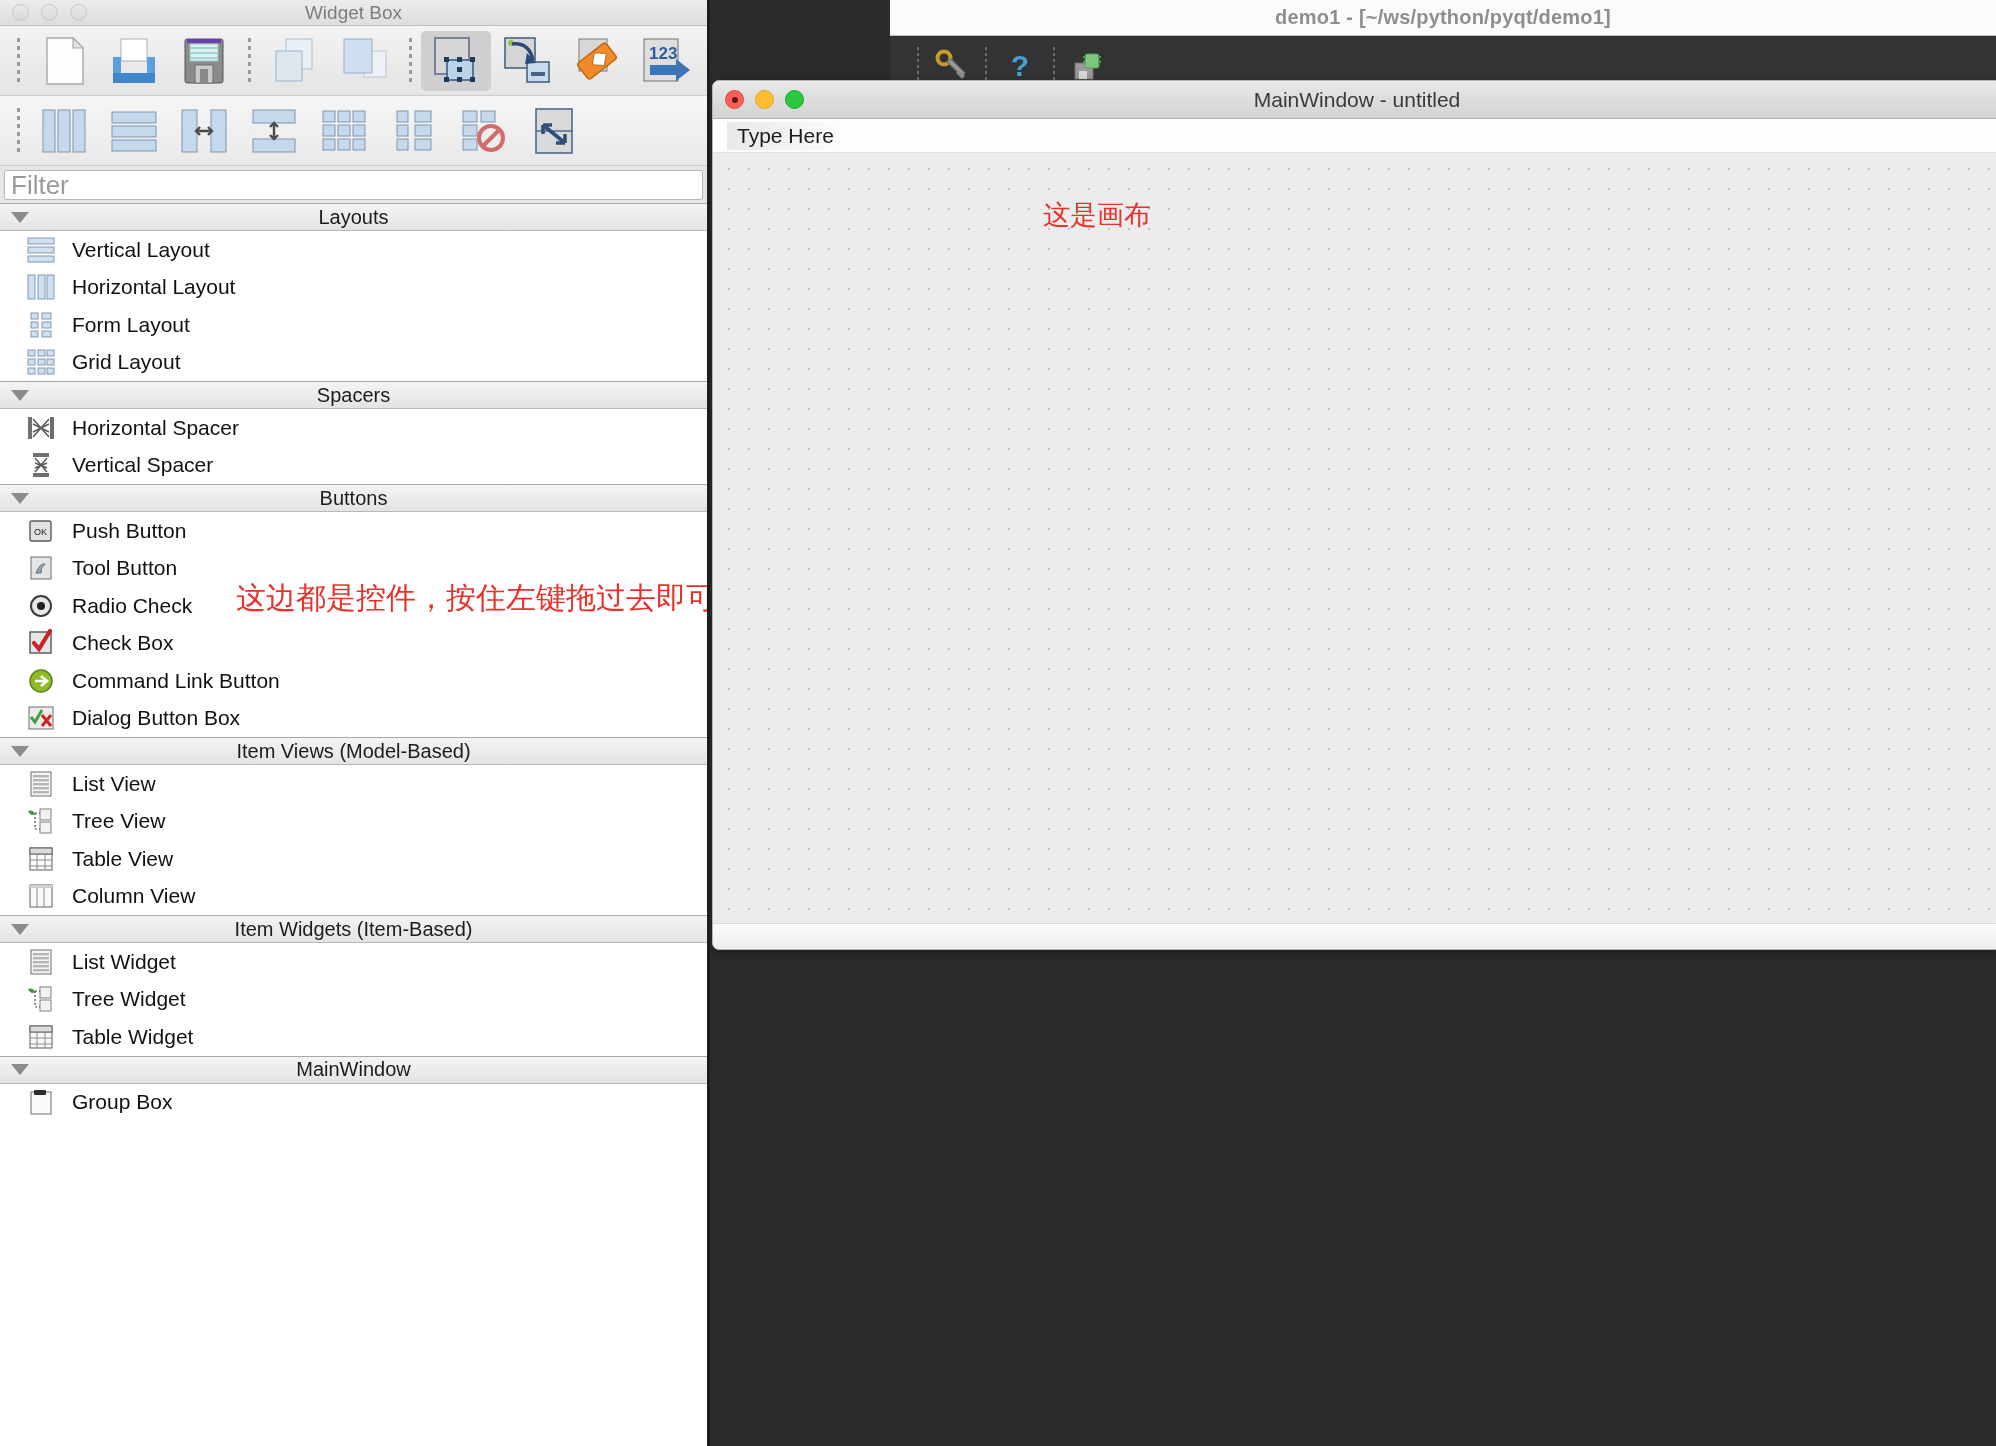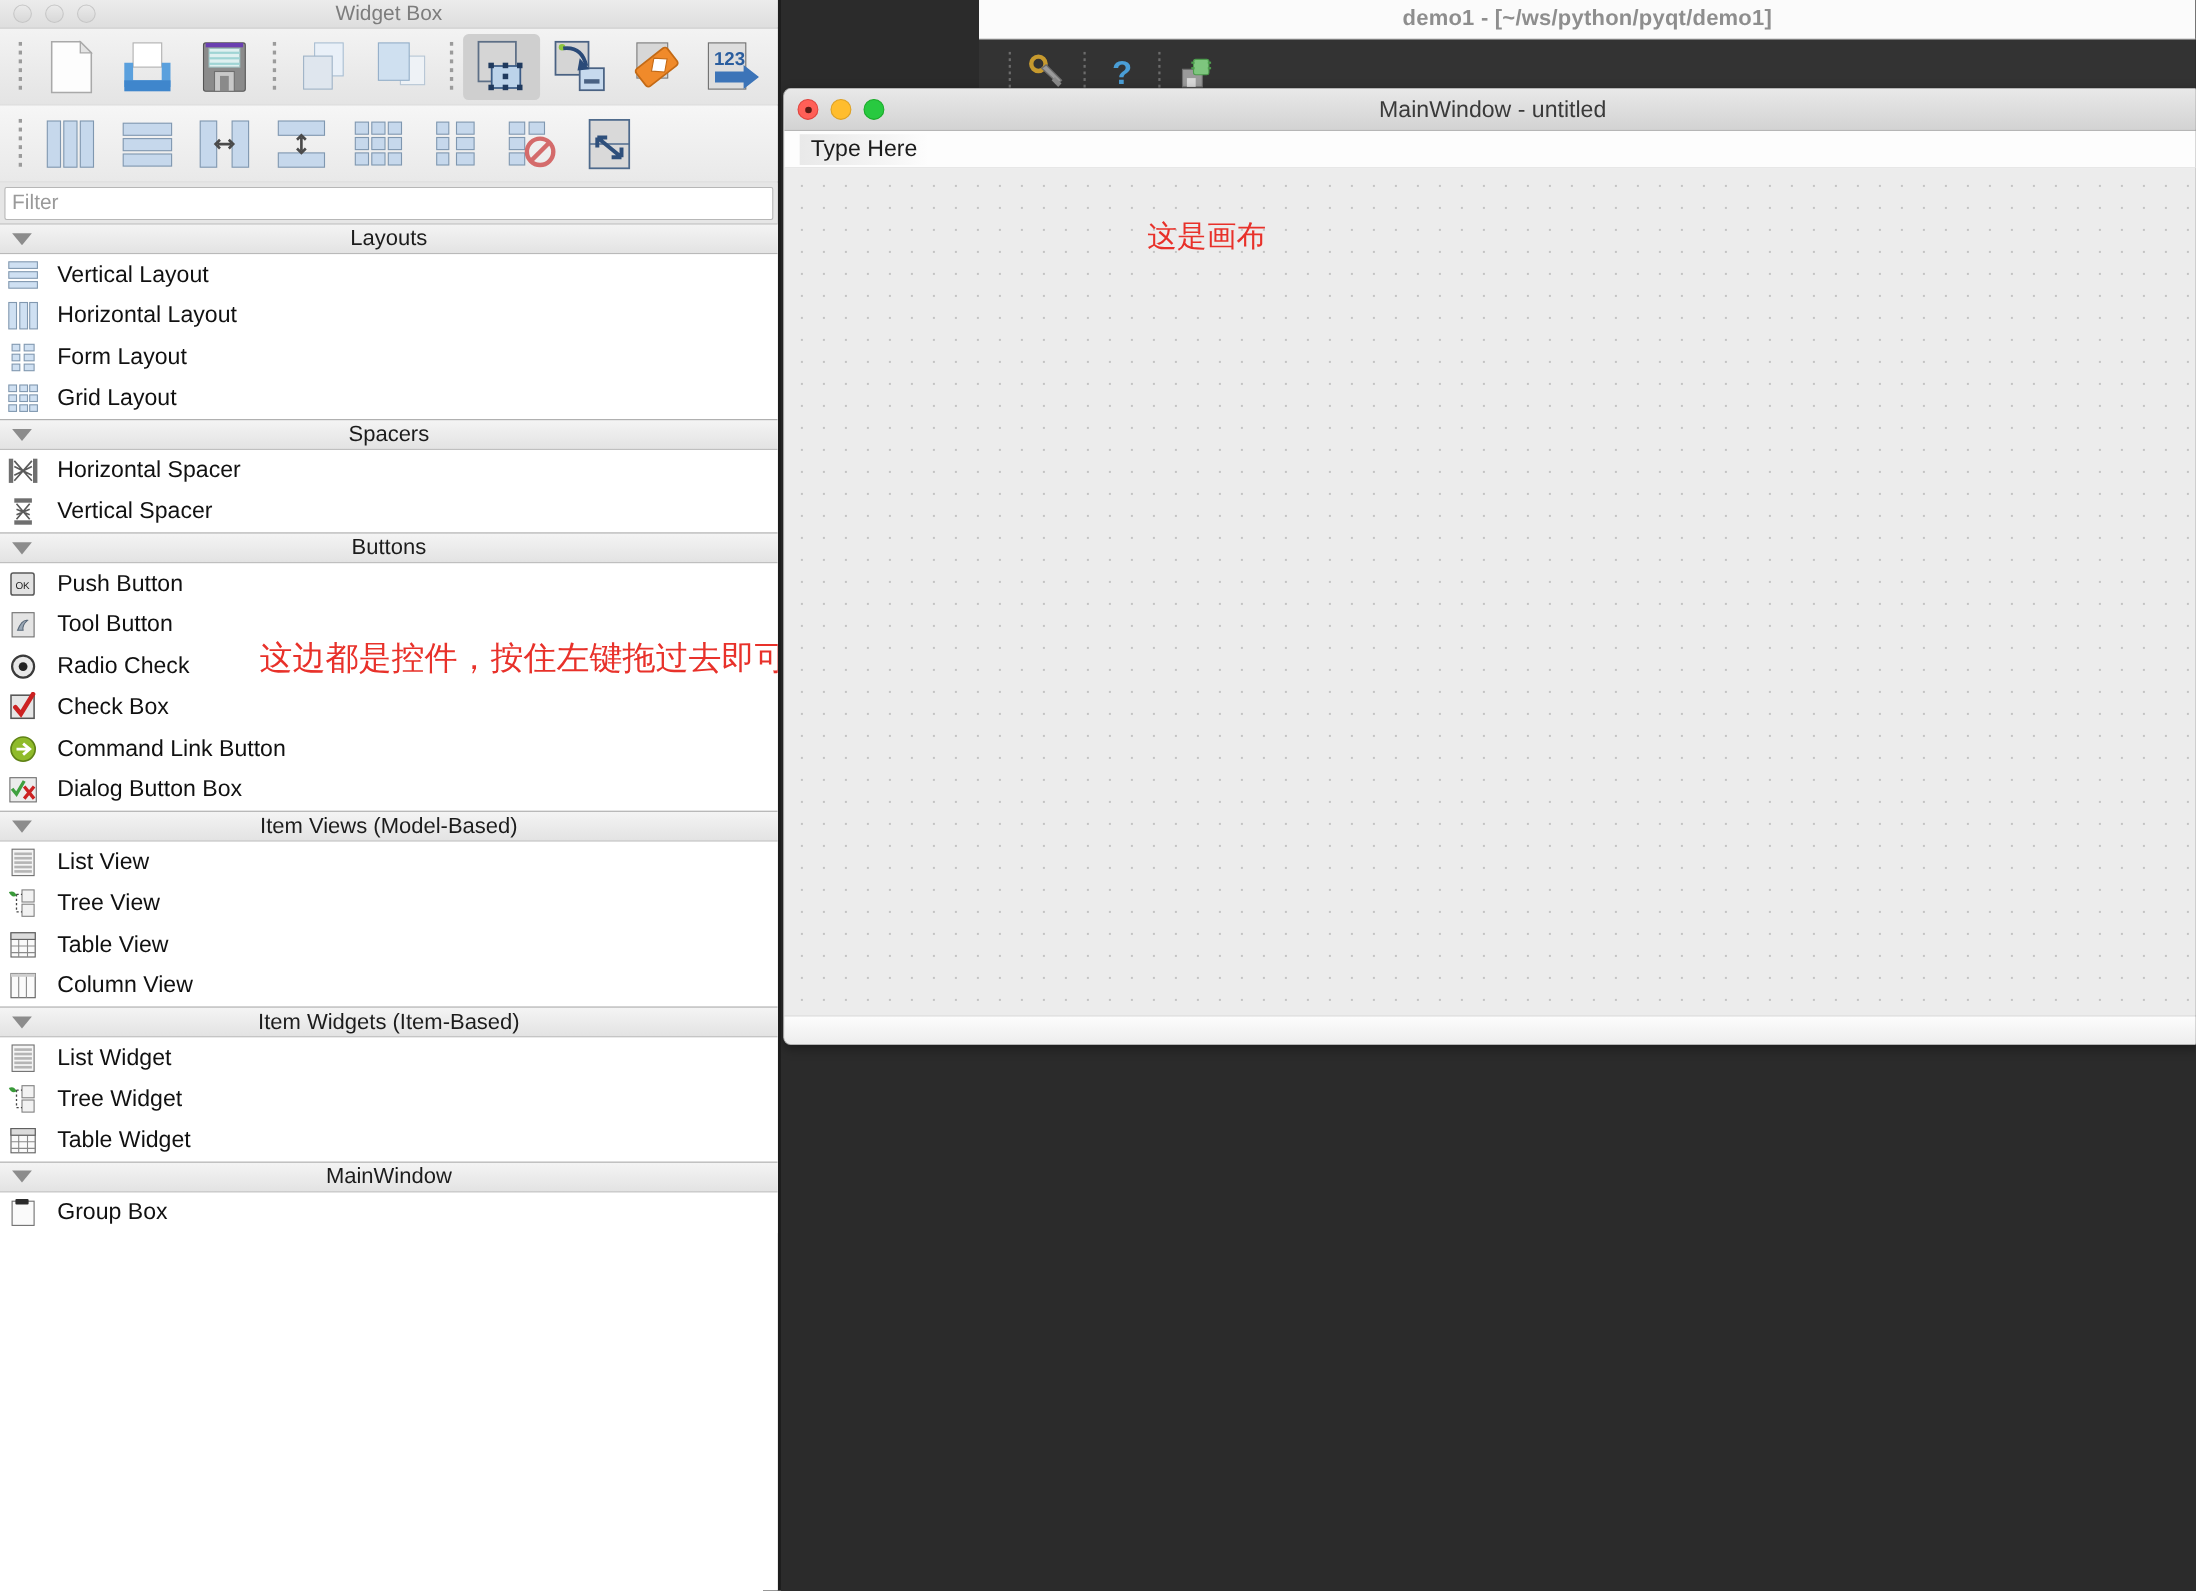--- a/index.html
+++ b/index.html
@@ -126,21 +126,21 @@
   }
   .wbi {
     width: 70px; height: 60px; display: flex; align-items: center;
     justify-content: center; cursor: pointer; border-radius: 5px;
     flex: 0 0 auto;
   }
   .wbi.active { background: #cfcfcf; }
 
   #wb-filter-wrap { padding: 4px 4px 3px 4px; background: #e6e6e6; }
   #wb-filter {
-    width: 100%; height: 30px; font-size: 19px;
+    width: 100%; height: 30px; font-size: 26px;
     font-family: "Liberation Sans", sans-serif;
     padding: 0 6px; border: 1px solid #b7b7b7; background: #fff; color: #222;
     border-radius: 2px; outline: none;
   }
   #wb-filter::placeholder { color: #9a9a9a; }
 
   #wb-list { flex: 1; overflow: hidden; background: #fff; position: relative; }
   .cat-header {
     height: 28px; display: flex; align-items: center; position: relative;
     background: linear-gradient(to bottom, #f4f4f4, #e3e3e3);
@@ -151,21 +151,21 @@
     width: 0; height: 0; margin-left: 11px;
     border-left: 9px solid transparent; border-right: 9px solid transparent;
     border-top: 11px solid #8c8c8c;
   }
   .cat-label {
     position: absolute; left: 0; right: 0; text-align: center;
     font-size: 20px; color: #1c1c1c;
   }
   .wrow {
     height: 37.5px; display: flex; align-items: center;
-    padding-left: 4px; cursor: pointer; background: #fff;
+    padding-left: 24px; cursor: pointer; background: #fff;
   }
   .wrow-icon {
     width: 34px; height: 30px; margin-right: 14px; flex: 0 0 auto;
     display: flex; align-items: center; justify-content: center;
   }
   .wrow-label { font-size: 21px; color: #111; white-space: nowrap; }
 
   #widgets-note {
     position: absolute; left: 236px; top: 0; font-size: 30px;
     color: #e8312a; white-space: nowrap; pointer-events: none;

